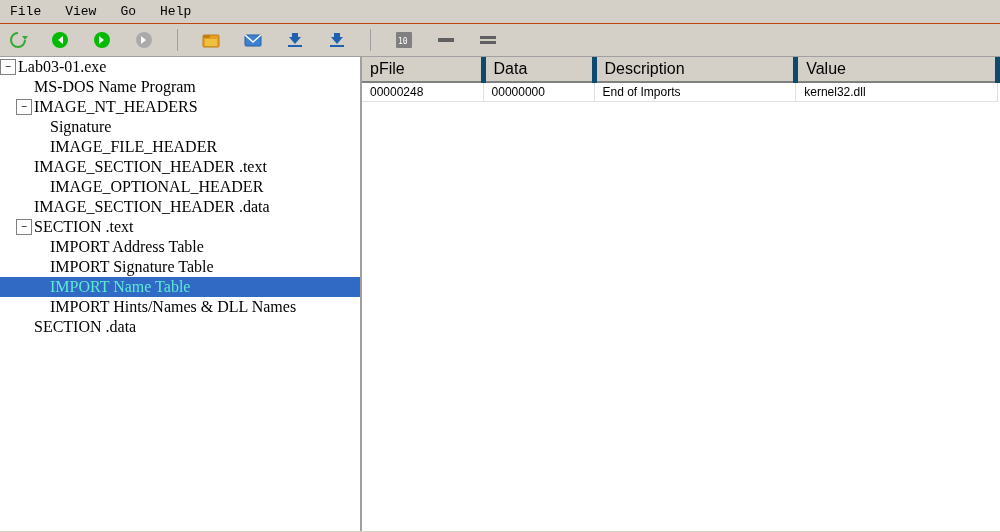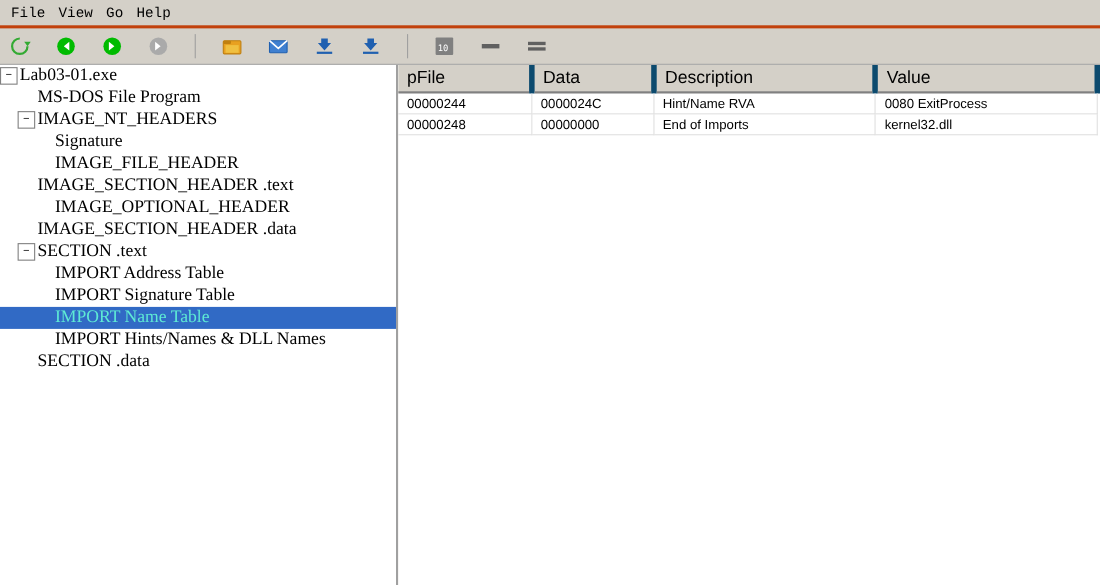--- a/index.html
+++ b/index.html
@@ -10,21 +10,22 @@
       width: 1000px;
       height: 532px;
       overflow: hidden;
     }
 
     
     .menu-bar {
       background: #d4d0c8;
       padding: 2px 4px;
       display: flex;
-      border-bottom: 3px solid #c2410c;
+      gap: 12px;
+      border-bottom: 1px solid #c2410c;
     }
     .menu-item {
       padding: 2px 6px;
       cursor: pointer;
       font-size: 13px;
     }
 
     
     .toolbar {
       background: #d4d0c8;
@@ -225,21 +226,21 @@
 
   <div class="tree-panel">
     <div id="tree-container">
         <div class="tree-node">
           <span class="tree-expander">−</span>
           <span class="tree-label">Lab03-01.exe</span>
         </div>
         <div class="tree-node">
           <span class="tree-indent"></span>
           <span class="tree-spacer"></span>
-          <span class="tree-label">MS-DOS File Program</span>
+          <span class="tree-label">MS-DOS Name Program</span>
         </div>
         <div class="tree-node">
           <span class="tree-indent"></span>
           <span class="tree-expander">−</span>
           <span class="tree-label">IMAGE_NT_HEADERS</span>
         </div>
         <div class="tree-node">
           <span class="tree-indent"></span>
           <span class="tree-indent"></span>
           <span class="tree-spacer"></span>
@@ -309,26 +310,20 @@
       <thead>
         <tr>
           <th style="width:120px">pFile</th>
           <th style="width:110px">Data</th>
           <th style="width:200px">Description</th>
           <th style="width:200px">Value</th>
         </tr>
       </thead>
       <tbody id="table-body">
           <tr>
-    <td>00000244</td>
-    <td>0000024C</td>
-    <td>Hint/Name RVA</td>
-    <td>0080  ExitProcess</td>
-  </tr>
-          <tr>
     <td>00000248</td>
     <td>00000000</td>
     <td>End of Imports</td>
     <td>kernel32.dll</td>
   </tr>
         </tbody>
     </table>
   </div>
 
 </div>

